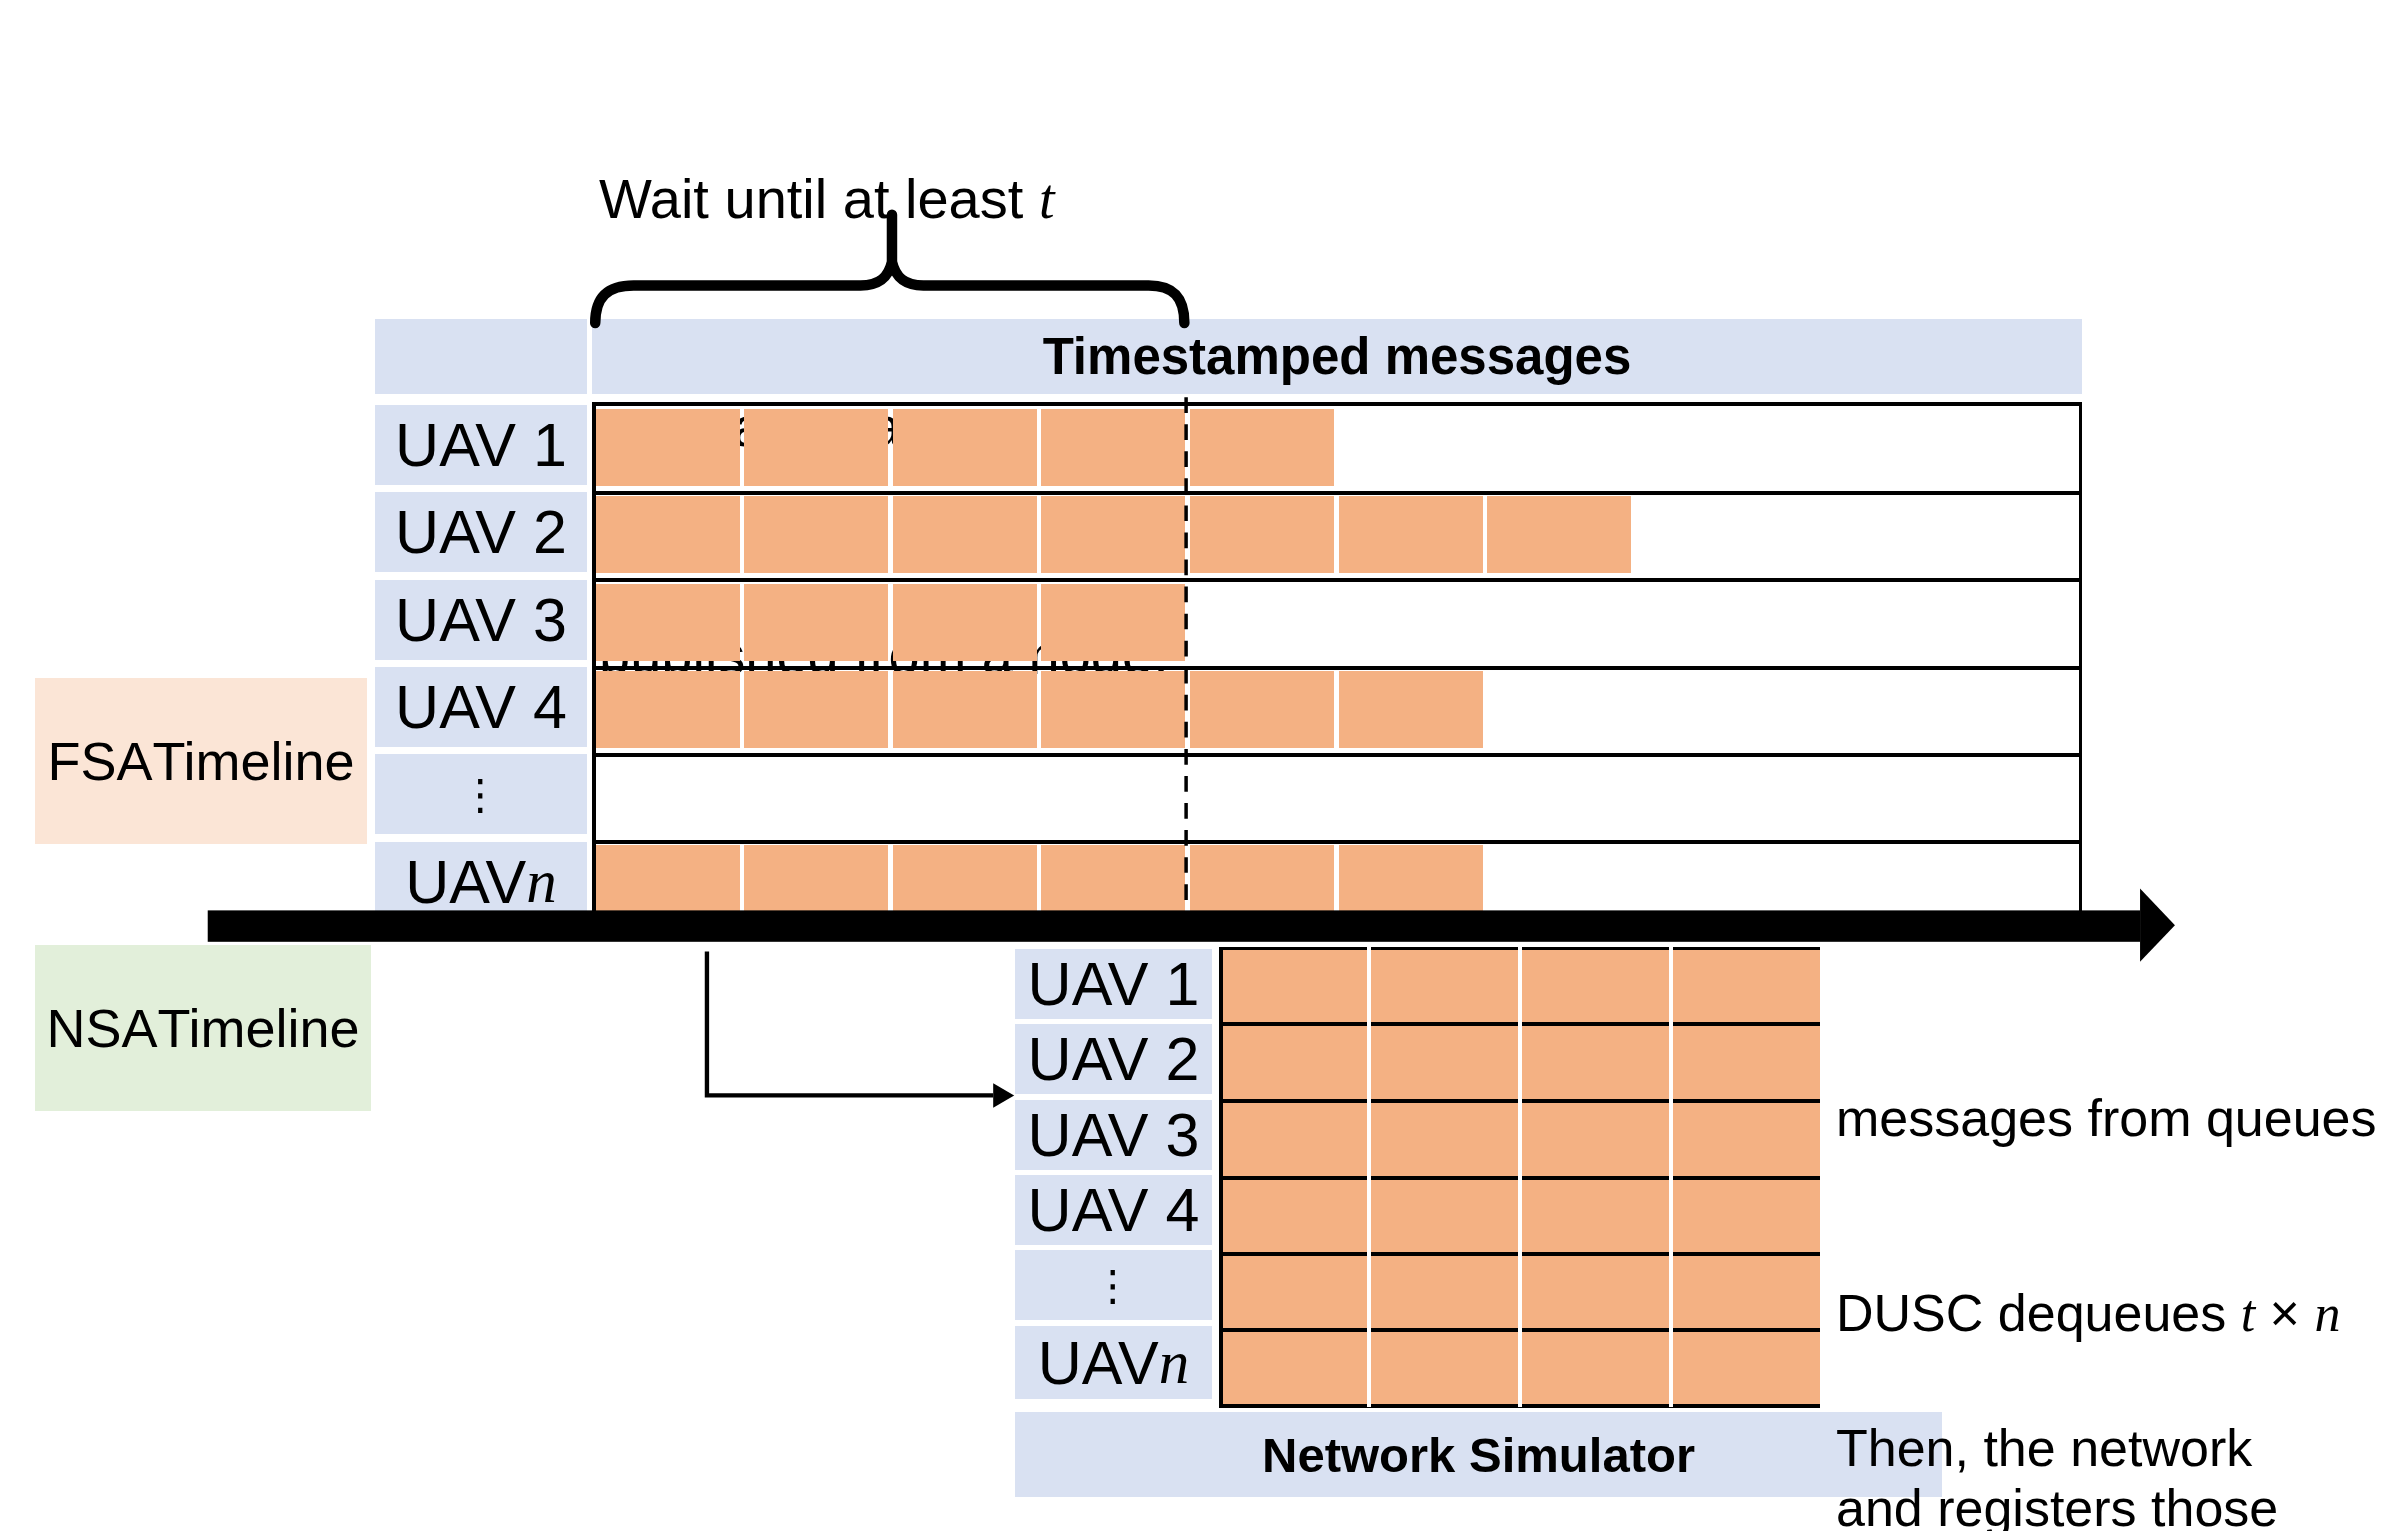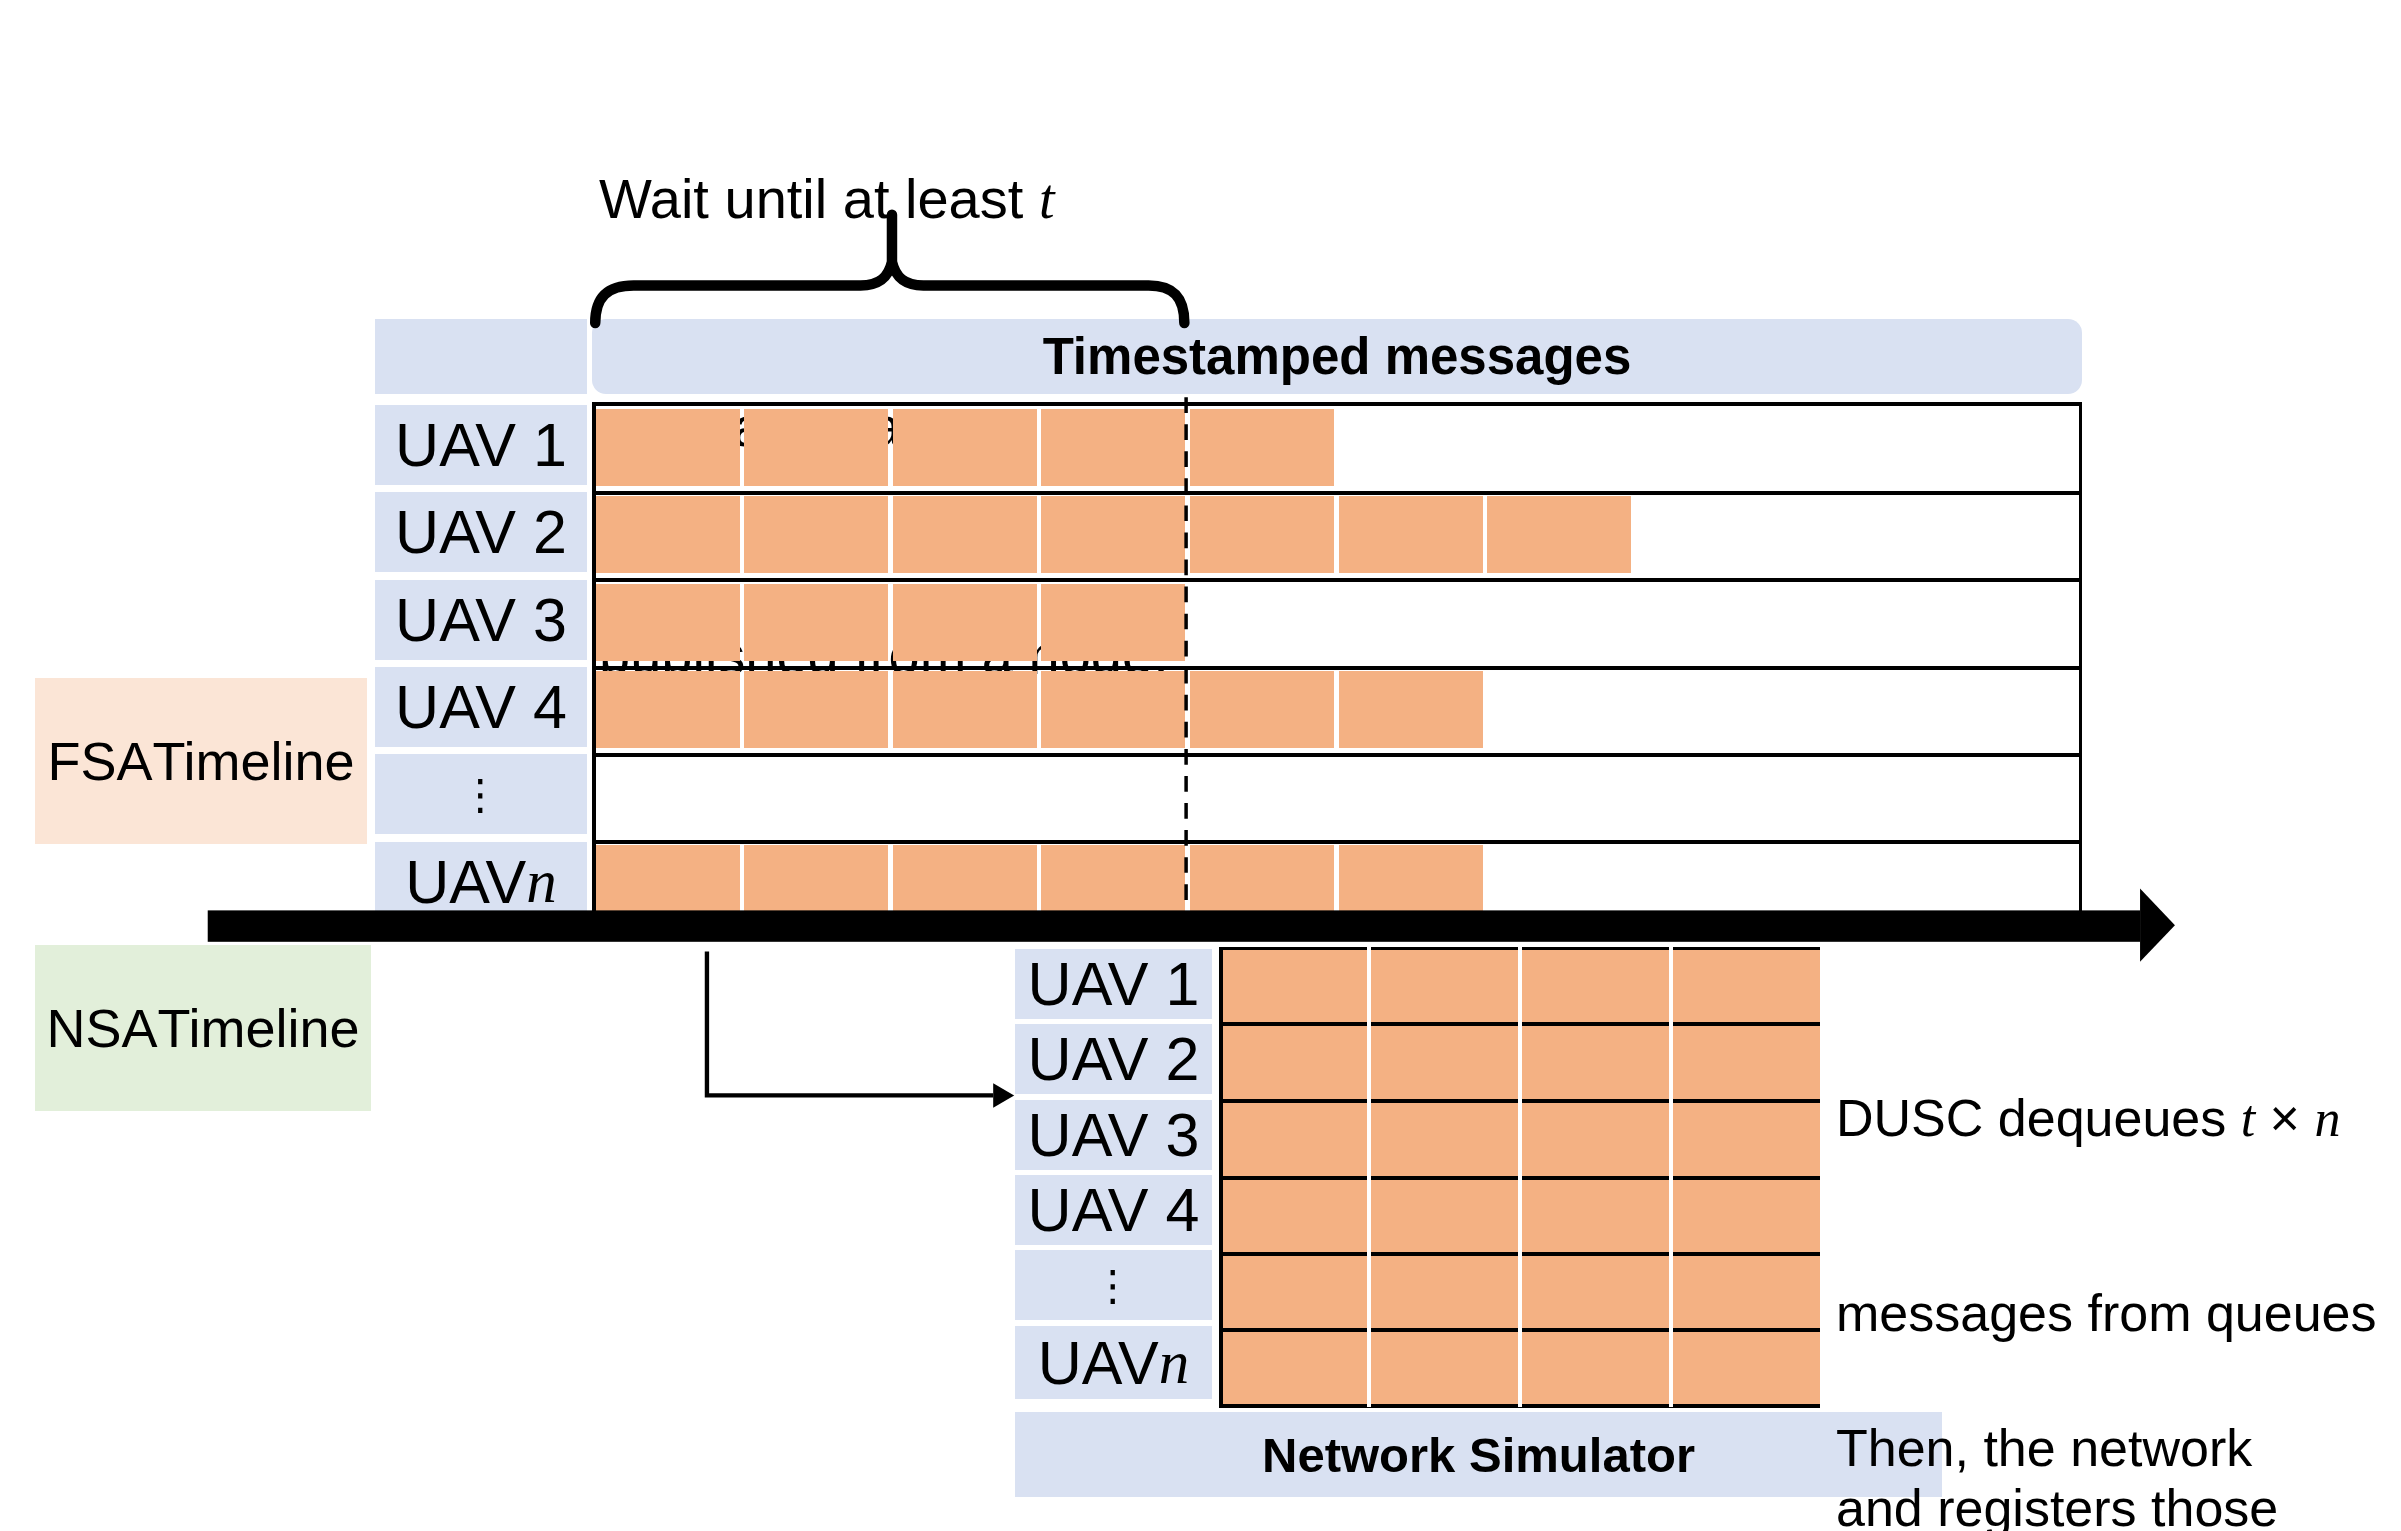--- a/index.html
+++ b/index.html
@@ -11,21 +11,21 @@
     color:#000;
     overflow:hidden;
   }
   .abs{position:absolute;}
   .note{white-space:pre; line-height:76px; font-size:56px;}
   .rnote{white-space:pre; line-height:65px; font-size:52px;}
   .mathvar{font-family:"Liberation Serif", serif; font-style:italic;}
   .cellblue{background:var(--blue,#D9E1F2); display:flex; align-items:center; justify-content:center;}
   .uav-label{font-size:61px;}
   .uav-label.dots{font-size:42px; letter-spacing:1.7px;}
-  .hdr{font-weight:bold; font-size:51px;border-radius:14px;}
+  .hdr{font-weight:bold; font-size:51px;}
   .ftr{font-weight:bold; font-size:49px;}
   .timeline-box{display:flex; flex-direction:row; align-items:center; justify-content:center;
     font-size:54px; line-height:72px; text-align:center;}
   .svg-overlay{position:absolute; left:0; top:0; pointer-events:none;}
   .genline{position:absolute; background:#000;}
   .gencell{position:absolute; background:var(--orange,#F4B183);}
   .gensep{position:absolute; background:#fff;}
 </style>
 </head>
 <body>
@@ -155,22 +155,22 @@
       <div class="gensep" style="left: 148px; top: 0px; width: 4.4px; height: 460px;"></div>
       <div class="gensep" style="left: 299px; top: 0px; width: 4.4px; height: 460px;"></div>
       <div class="gensep" style="left: 450px; top: 0px; width: 4.4px; height: 460px;"></div>
     </div>
 
   <div class="abs cellblue ftr" style="left:1015px; top:1412px; width:927px; height:85px;">
     <span>Network Simulator</span>
   </div>
 
   <div class="abs rnote" style="left:1836px; top:956px;">
+    <div>messages from queues</div>
     <div><span>DUSC dequeues </span><span class="mathvar">t</span><span> × </span><span class="mathvar">n</span></div>
-    <div>messages from queues</div>
     <div>and registers those</div>
     
     
   </div>
   <div class="abs rnote" style="left:1836px; top:1286px;">
     <div>Then, the network</div>
     
     
   </div>
 

